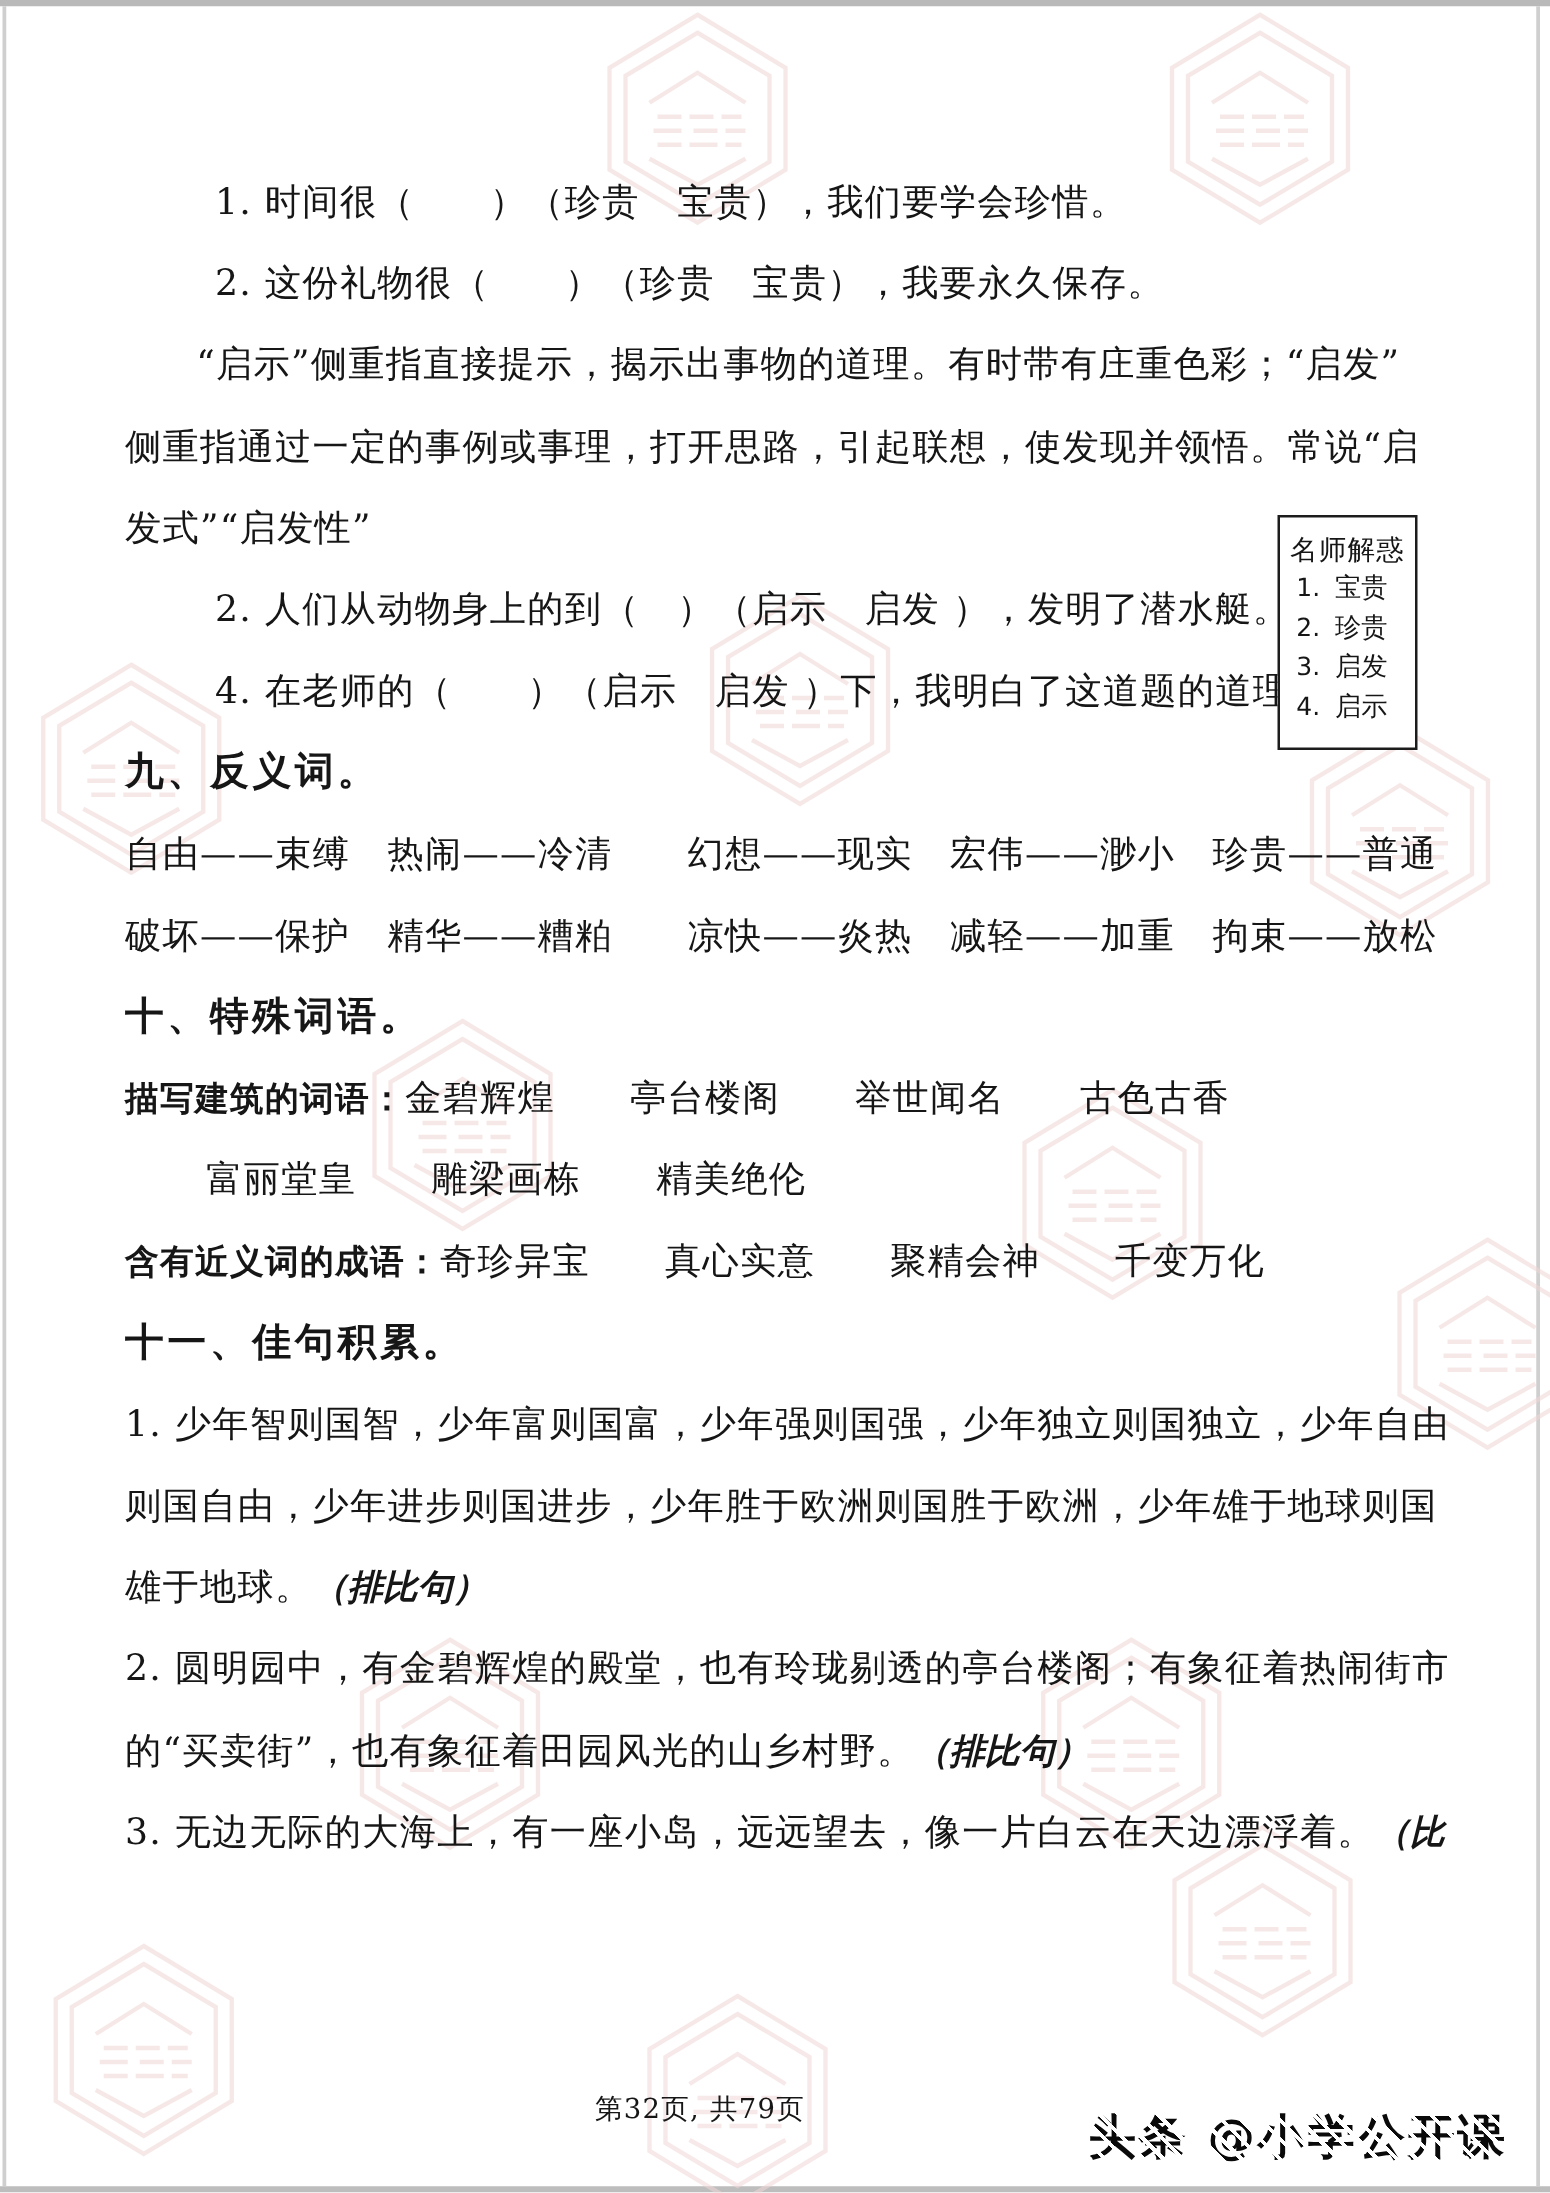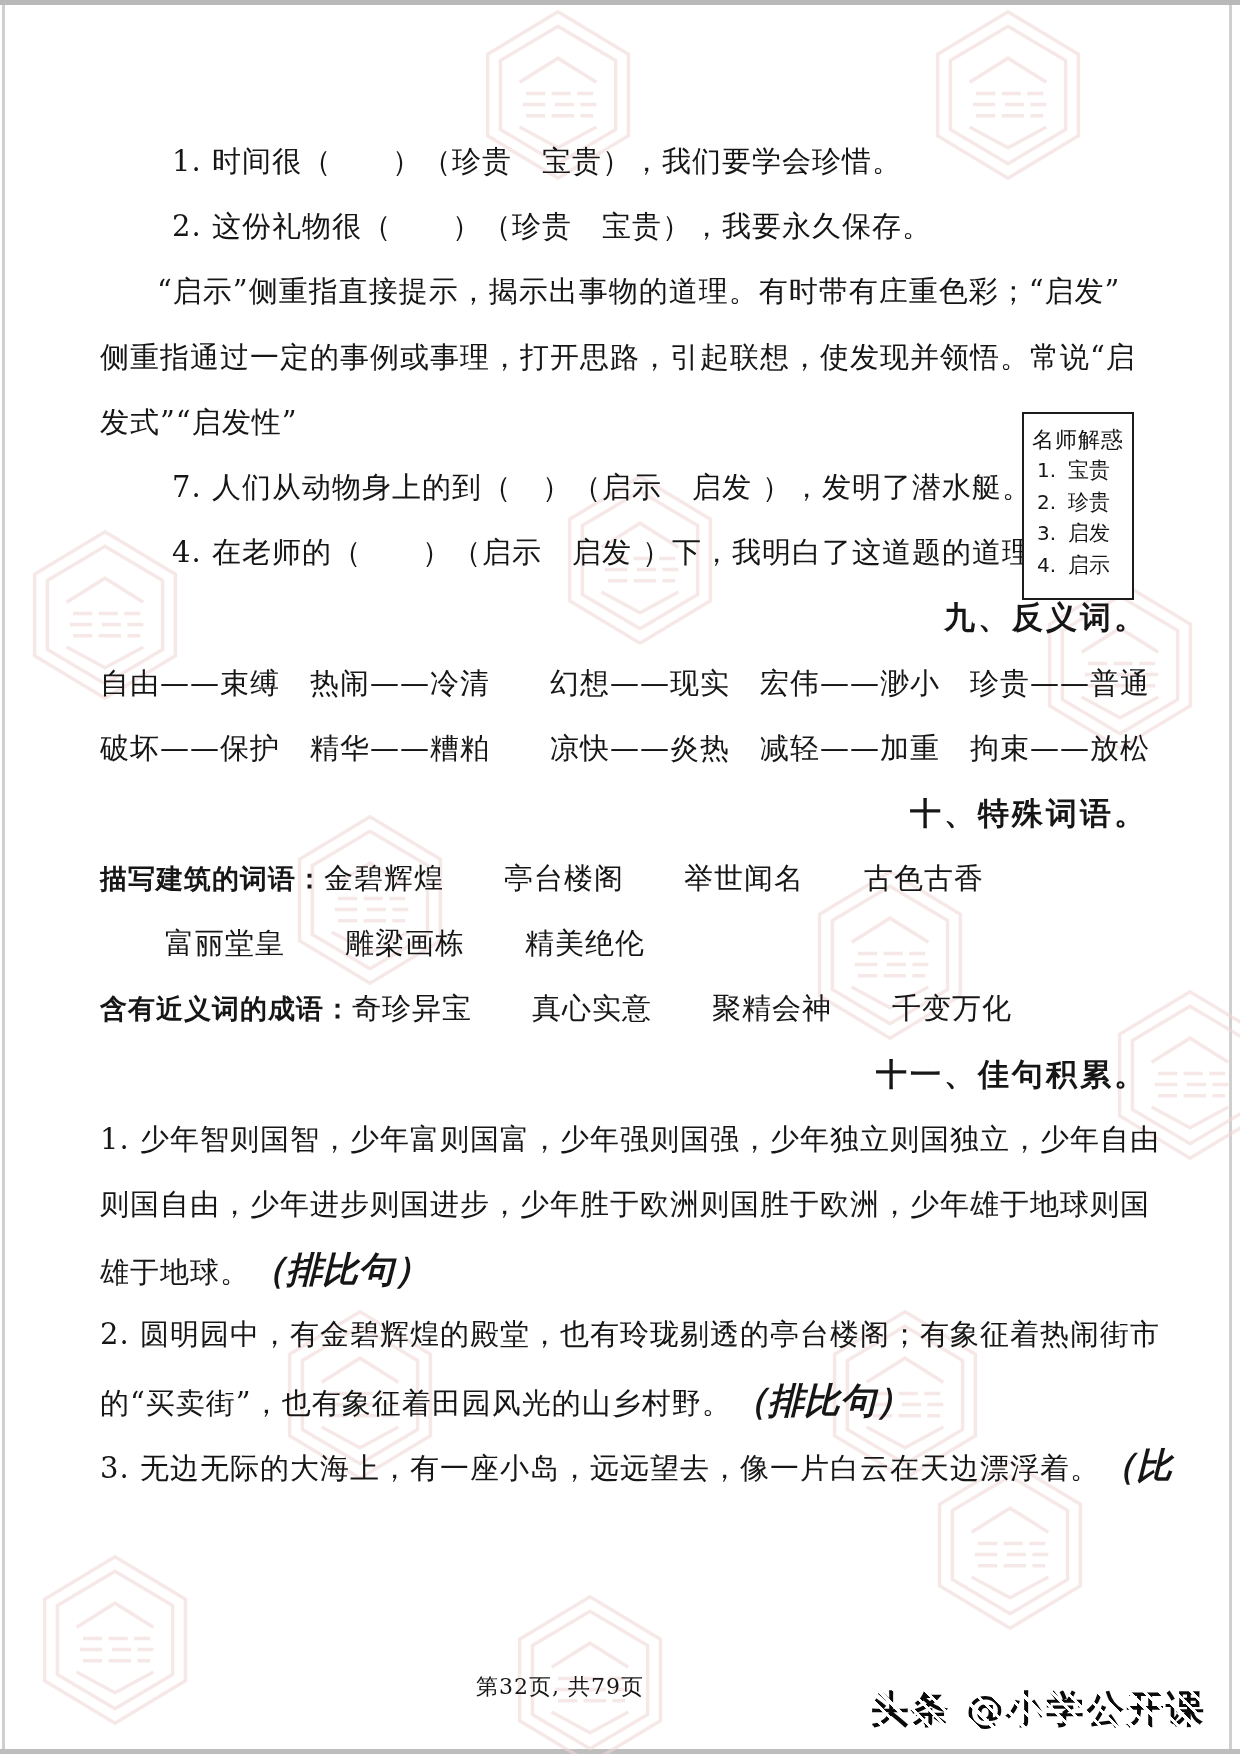--- a/index.html
+++ b/index.html
@@ -16,24 +16,24 @@
   .wm-layer{position:absolute;inset:0;pointer-events:none;}
   .wm{position:absolute;opacity:0.55;}
 
   
   .content{position:absolute;left:100px;top:129px;width:1048px;}
   .line{height:65.2px;line-height:65.2px;font-size:29px;letter-spacing:1px;white-space:pre;}
   .indent{padding-left:72px;}
   .indent-q{padding-left:57px;}
   .indent-w{padding-left:65px;}
   .heading{font-family:"DejaVu Sans","Liberation Sans",sans-serif;font-weight:900;
-           font-size:31px;letter-spacing:3px;text-align:right;}
+           font-size:31px;letter-spacing:3px;}
   .blabel{font-family:"DejaVu Sans","Liberation Sans",sans-serif;font-weight:800;
           font-size:27px;letter-spacing:1px;}
-  .tag{font-weight:bold;font-style:italic;font-size:36px;letter-spacing:0;text-align:center;}
+  .tag{font-weight:bold;font-style:italic;font-size:28px;letter-spacing:0;text-align:center;}
 
   
   .answer-box{position:absolute;left:1022px;top:412px;width:112px;height:188px;
               box-sizing:border-box;border:2px solid #1c1c1c;background:#ffffff;}
   .answer-box .bx-title{margin-top:11px;text-align:center;font-size:22px;letter-spacing:1px;}
   .answer-box .bx-item{height:31.5px;line-height:31.5px;padding-left:13px;font-size:21px;white-space:pre;}
   .answer-box .bx-item:first-of-type{margin-top:9px;}
   .bx-num{font-family:"DejaVu Sans","Liberation Sans",sans-serif;font-size:20px;}
   .bx-word{margin-left:12px;}
 
@@ -198,21 +198,21 @@
         </g>
       </svg></div>
   </div>
 
 <div class="content">
   <div class="line indent">1. 时间很（　　）（珍贵　宝贵），我们要学会珍惜。</div>
   <div class="line indent">2. 这份礼物很（　　）（珍贵　宝贵），我要永久保存。</div>
   <div class="line indent-q">“启示”侧重指直接提示，揭示出事物的道理。有时带有庄重色彩；“启发”</div>
   <div class="line">侧重指通过一定的事例或事理，打开思路，引起联想，使发现并领悟。常说“启</div>
   <div class="line">发式”“启发性”</div>
-  <div class="line indent">7. 人们从动物身上的到（　）（启示　启发 ），发明了潜水艇。</div>
+  <div class="line indent">2. 人们从动物身上的到（　）（启示　启发 ），发明了潜水艇。</div>
   <div class="line indent">4. 在老师的（　　）（启示　启发 ）下，我明白了这道题的道理。</div>
 
   <div class="line heading">九、反义词。</div>
   <div class="line">自由——束缚　热闹——冷清　　幻想——现实　宏伟——渺小　珍贵——普通</div>
   <div class="line">破坏——保护　精华——糟粕　　凉快——炎热　减轻——加重　拘束——放松</div>
 
   <div class="line heading">十、特殊词语。</div>
   <div class="line"><span class="blabel">描写建筑的词语：</span><span>金碧辉煌　　亭台楼阁　　举世闻名　　古色古香</span></div>
   <div class="line indent-w">富丽堂皇　　雕梁画栋　　精美绝伦</div>
   <div class="line"><span class="blabel">含有近义词的成语：</span><span>奇珍异宝　　真心实意　　聚精会神　　千变万化</span></div>

